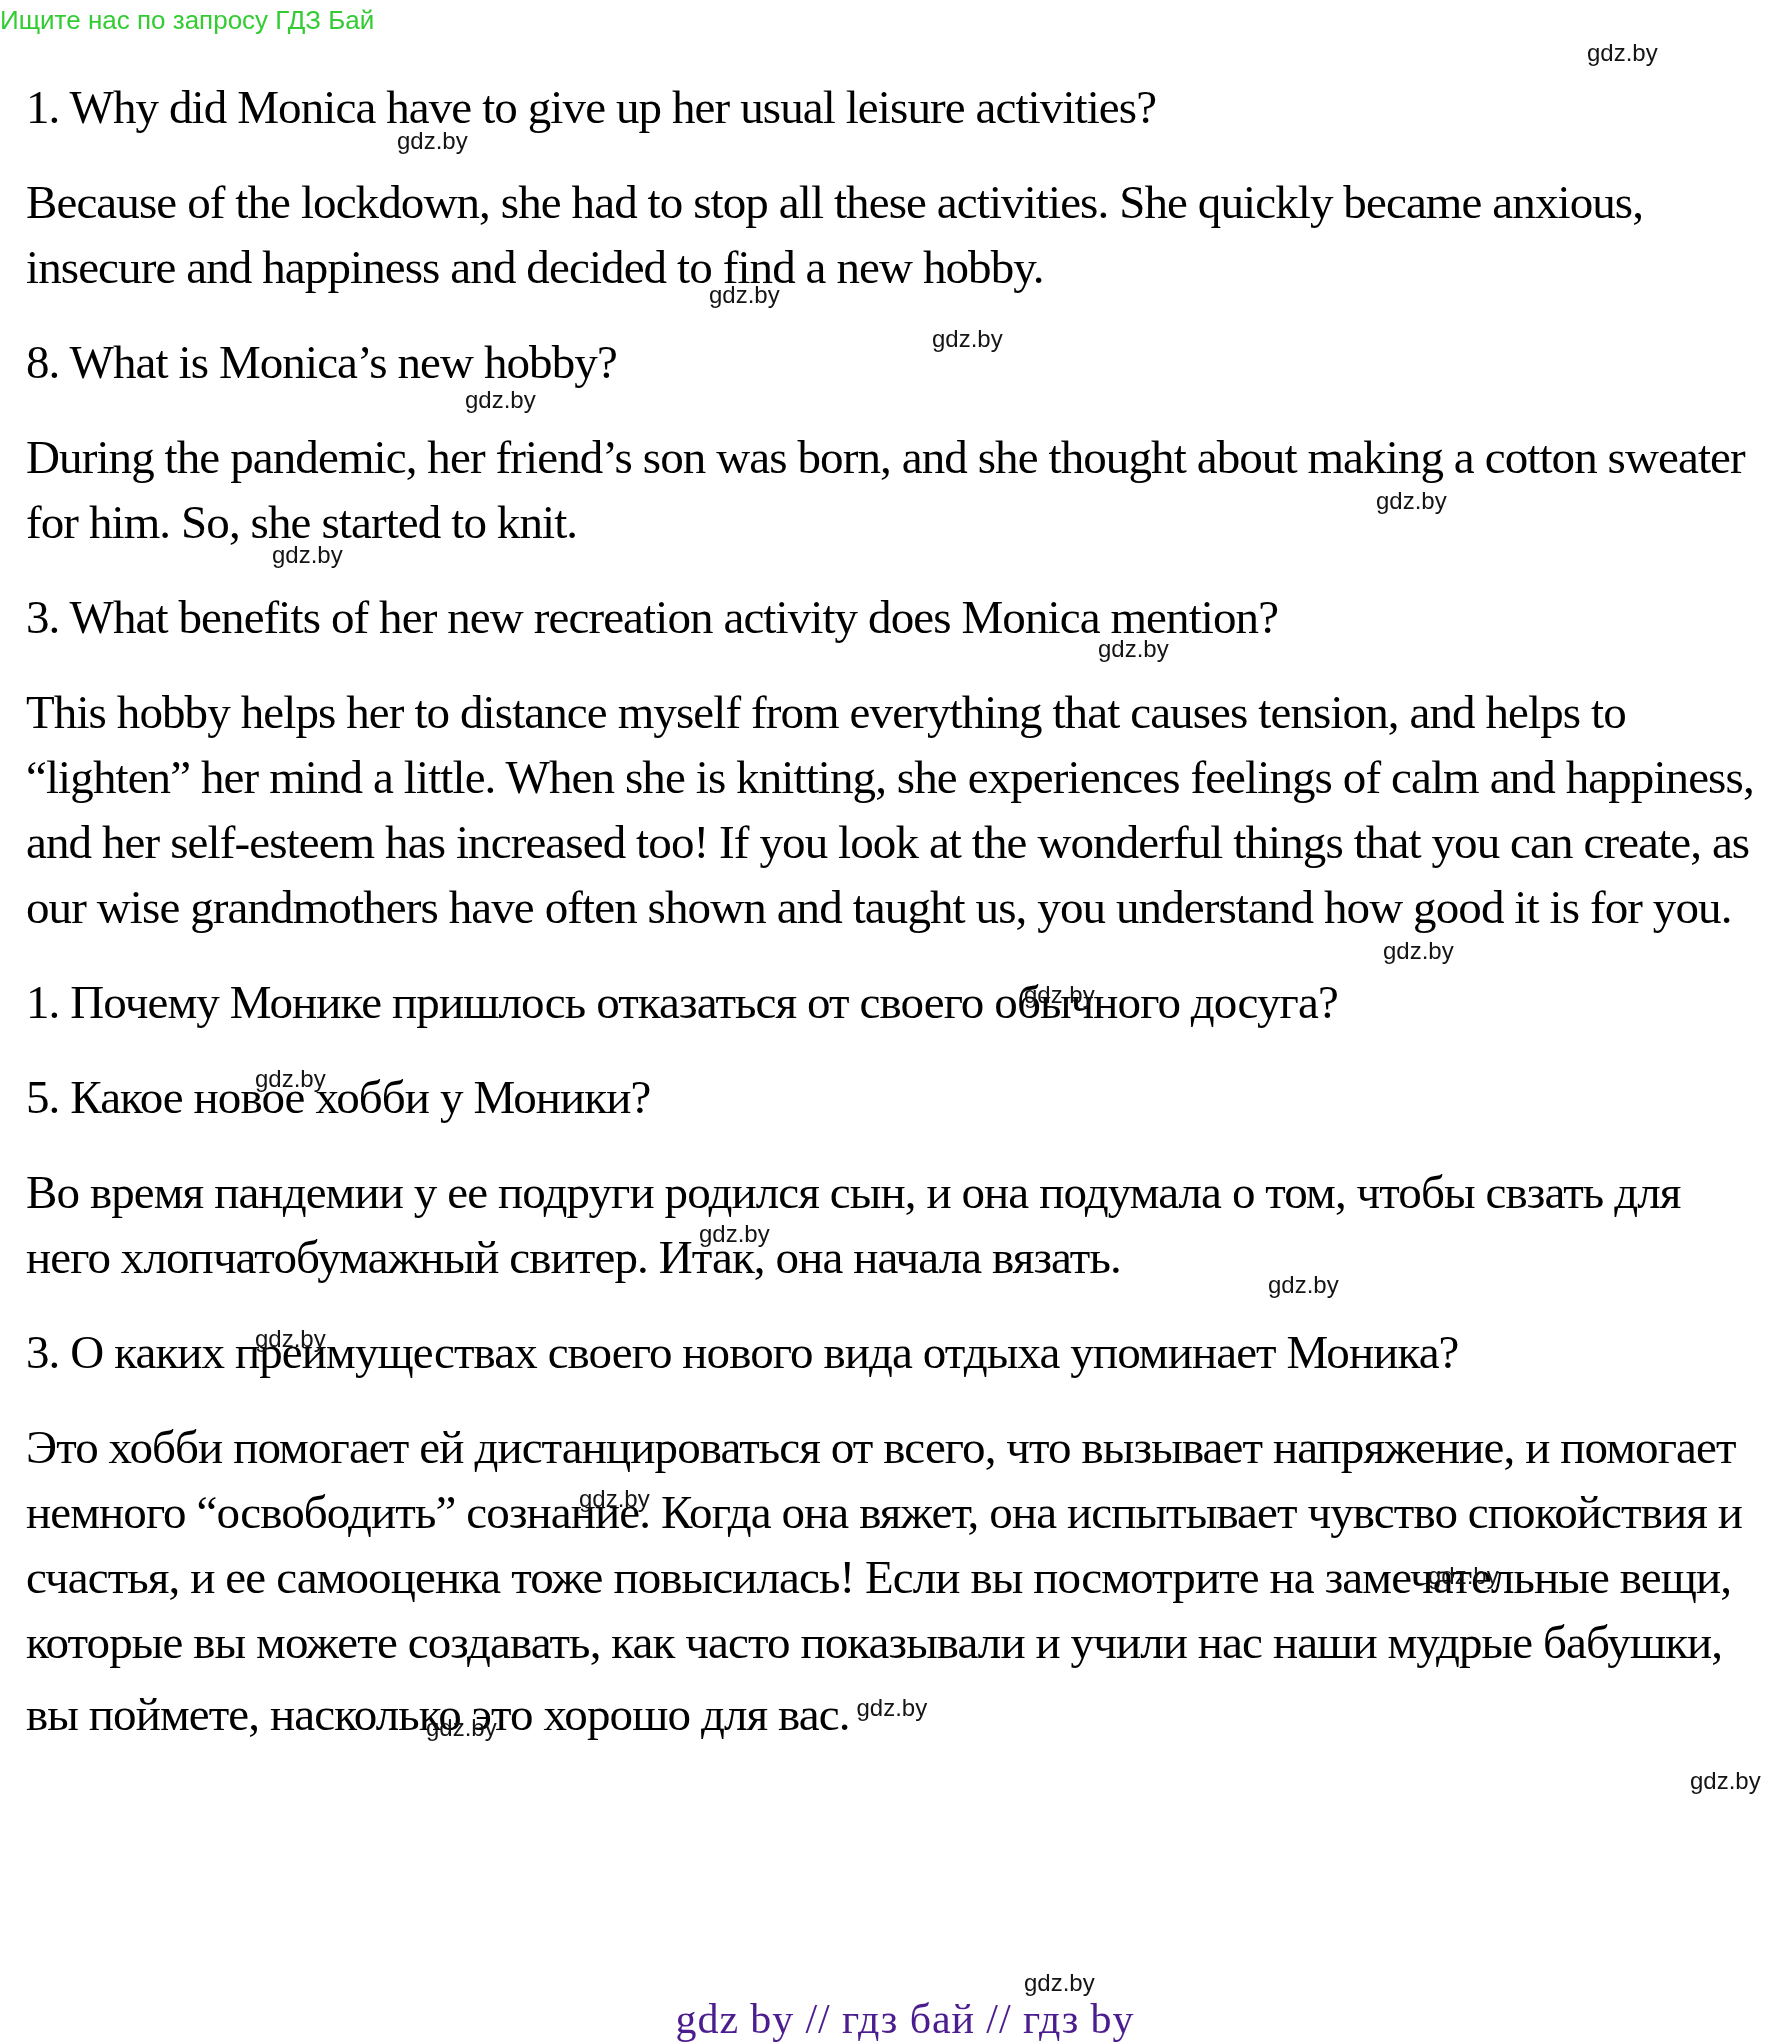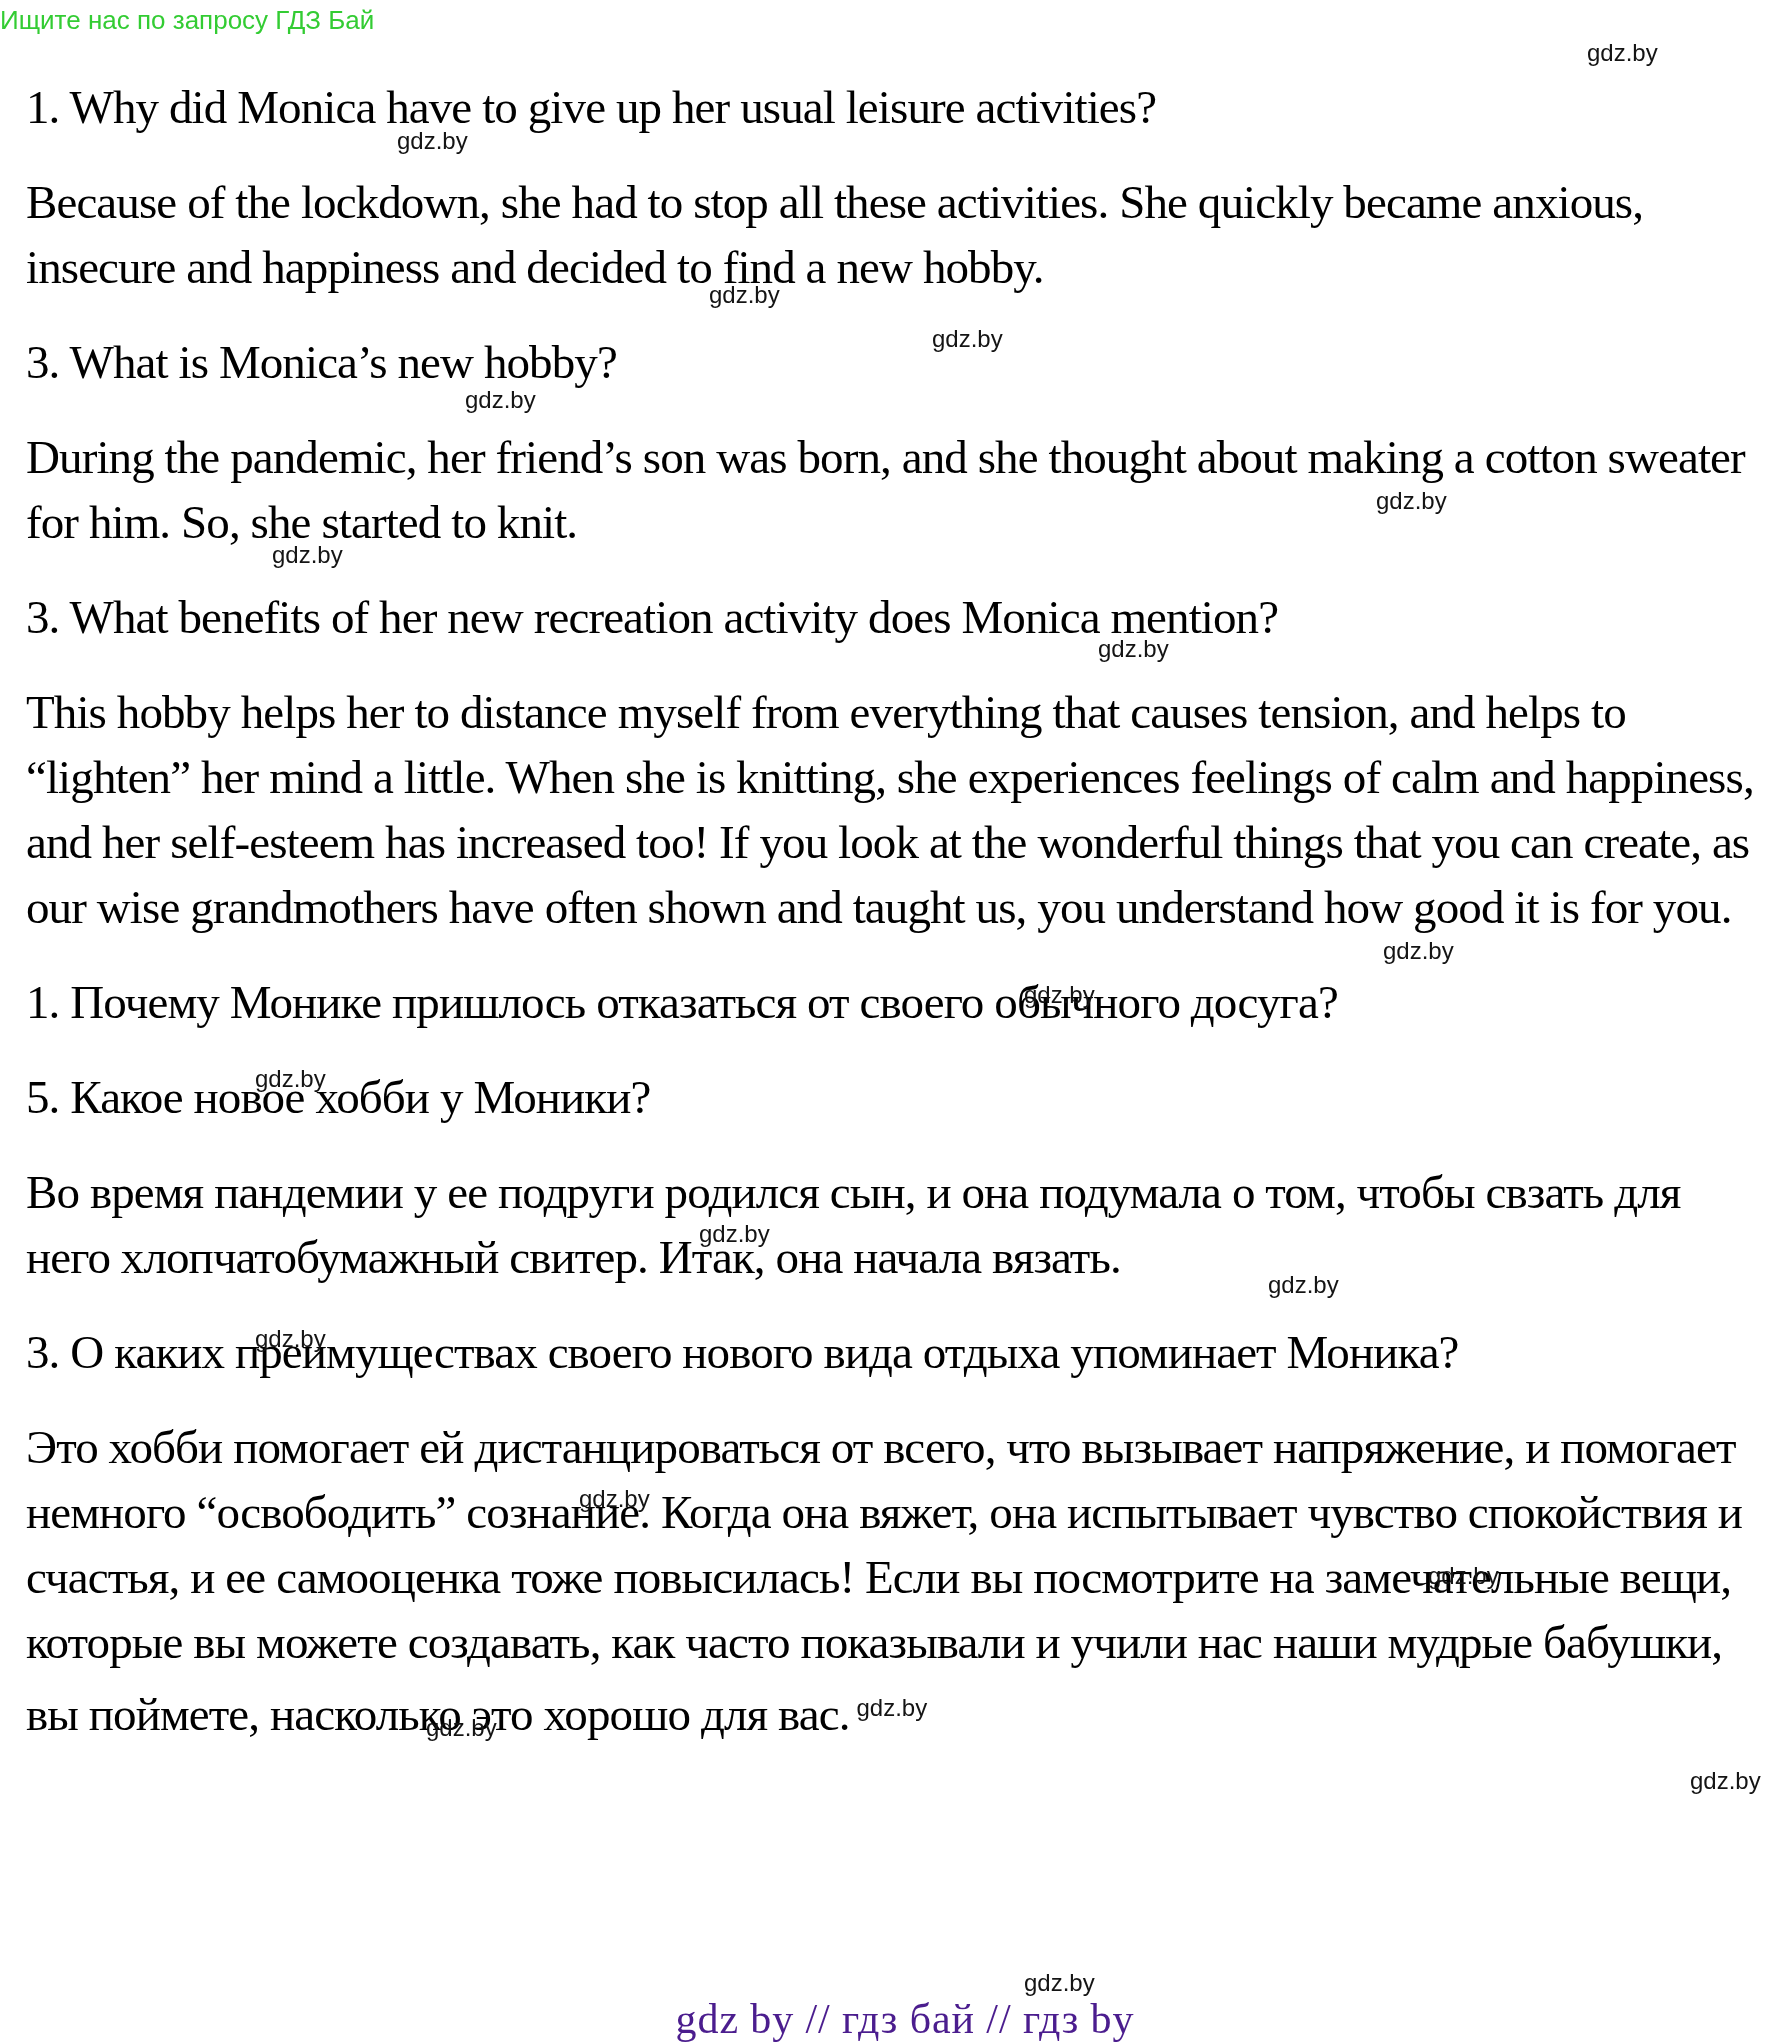--- a/index.html
+++ b/index.html
@@ -75,21 +75,21 @@
 <body>
 
 <div class="page">
 
   <div class="promo" style="color: rgb(51, 204, 51);">Ищите нас по запросу ГДЗ Бай</div>
 
   <main class="content">
     <p class="q">1. Why did Monica have to give up her usual leisure activities?</p>
     <p class="a">Because of the lockdown, she had to stop all these activities. She quickly became anxious, insecure and happiness and decided to find a new hobby.</p>
 
-    <p class="q">3. What is Monica’s new hobby?</p>
+    <p class="q">8. What is Monica’s new hobby?</p>
     <p class="a">During the pandemic, her friend’s son was born, and she thought about making a cotton sweater for him. So, she started to knit.</p>
 
     <p class="q">3. What benefits of her new recreation activity does Monica mention?</p>
     <p class="a">This hobby helps her to distance myself from everything that causes tension, and helps to “lighten” her mind a little. When she is knitting, she experiences feelings of calm and happiness, and her self-esteem has increased too! If you look at the wonderful things that you can create, as our wise grandmothers have often shown and taught us, you understand how good it is for you.</p>
 
     <p class="q">1. Почему Монике пришлось отказаться от своего обычного досуга?</p>
 
     <p class="q">5. Какое новое хобби у Моники?</p>
     <p class="a">Во время пандемии у ее подруги родился сын, и она подумала о том, чтобы свзать для него хлопчатобумажный свитер. Итак, она начала вязать.</p>
 

